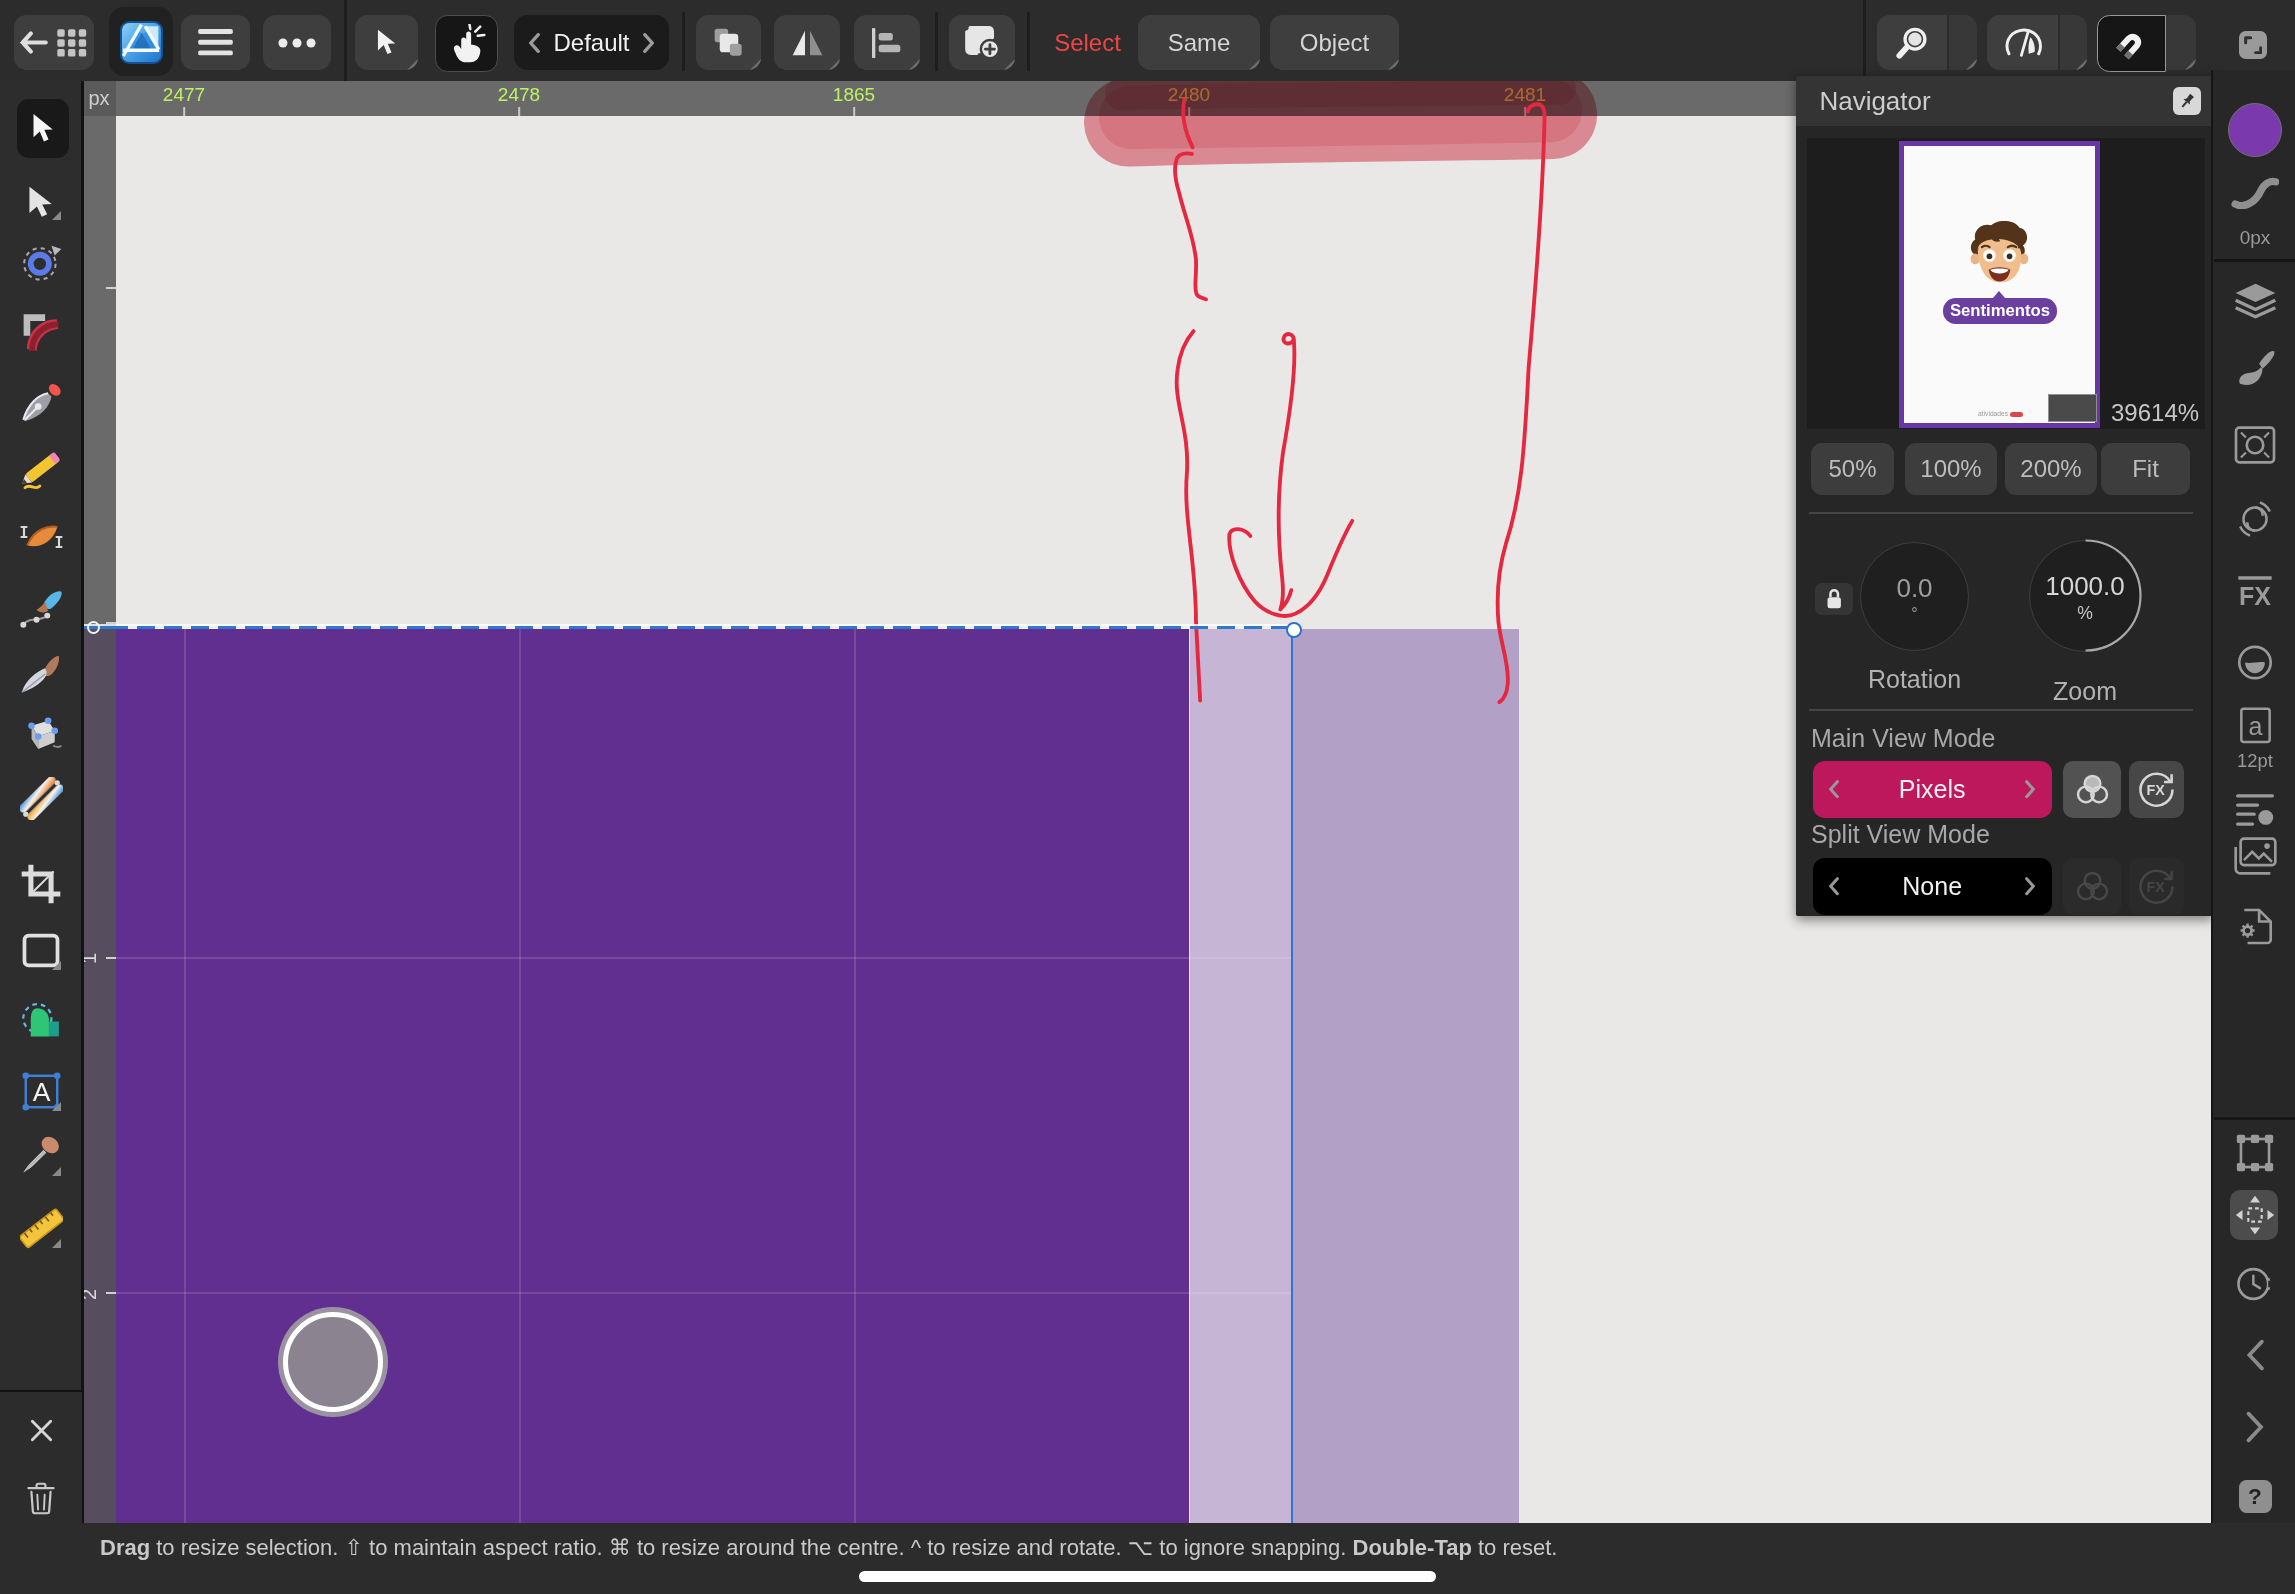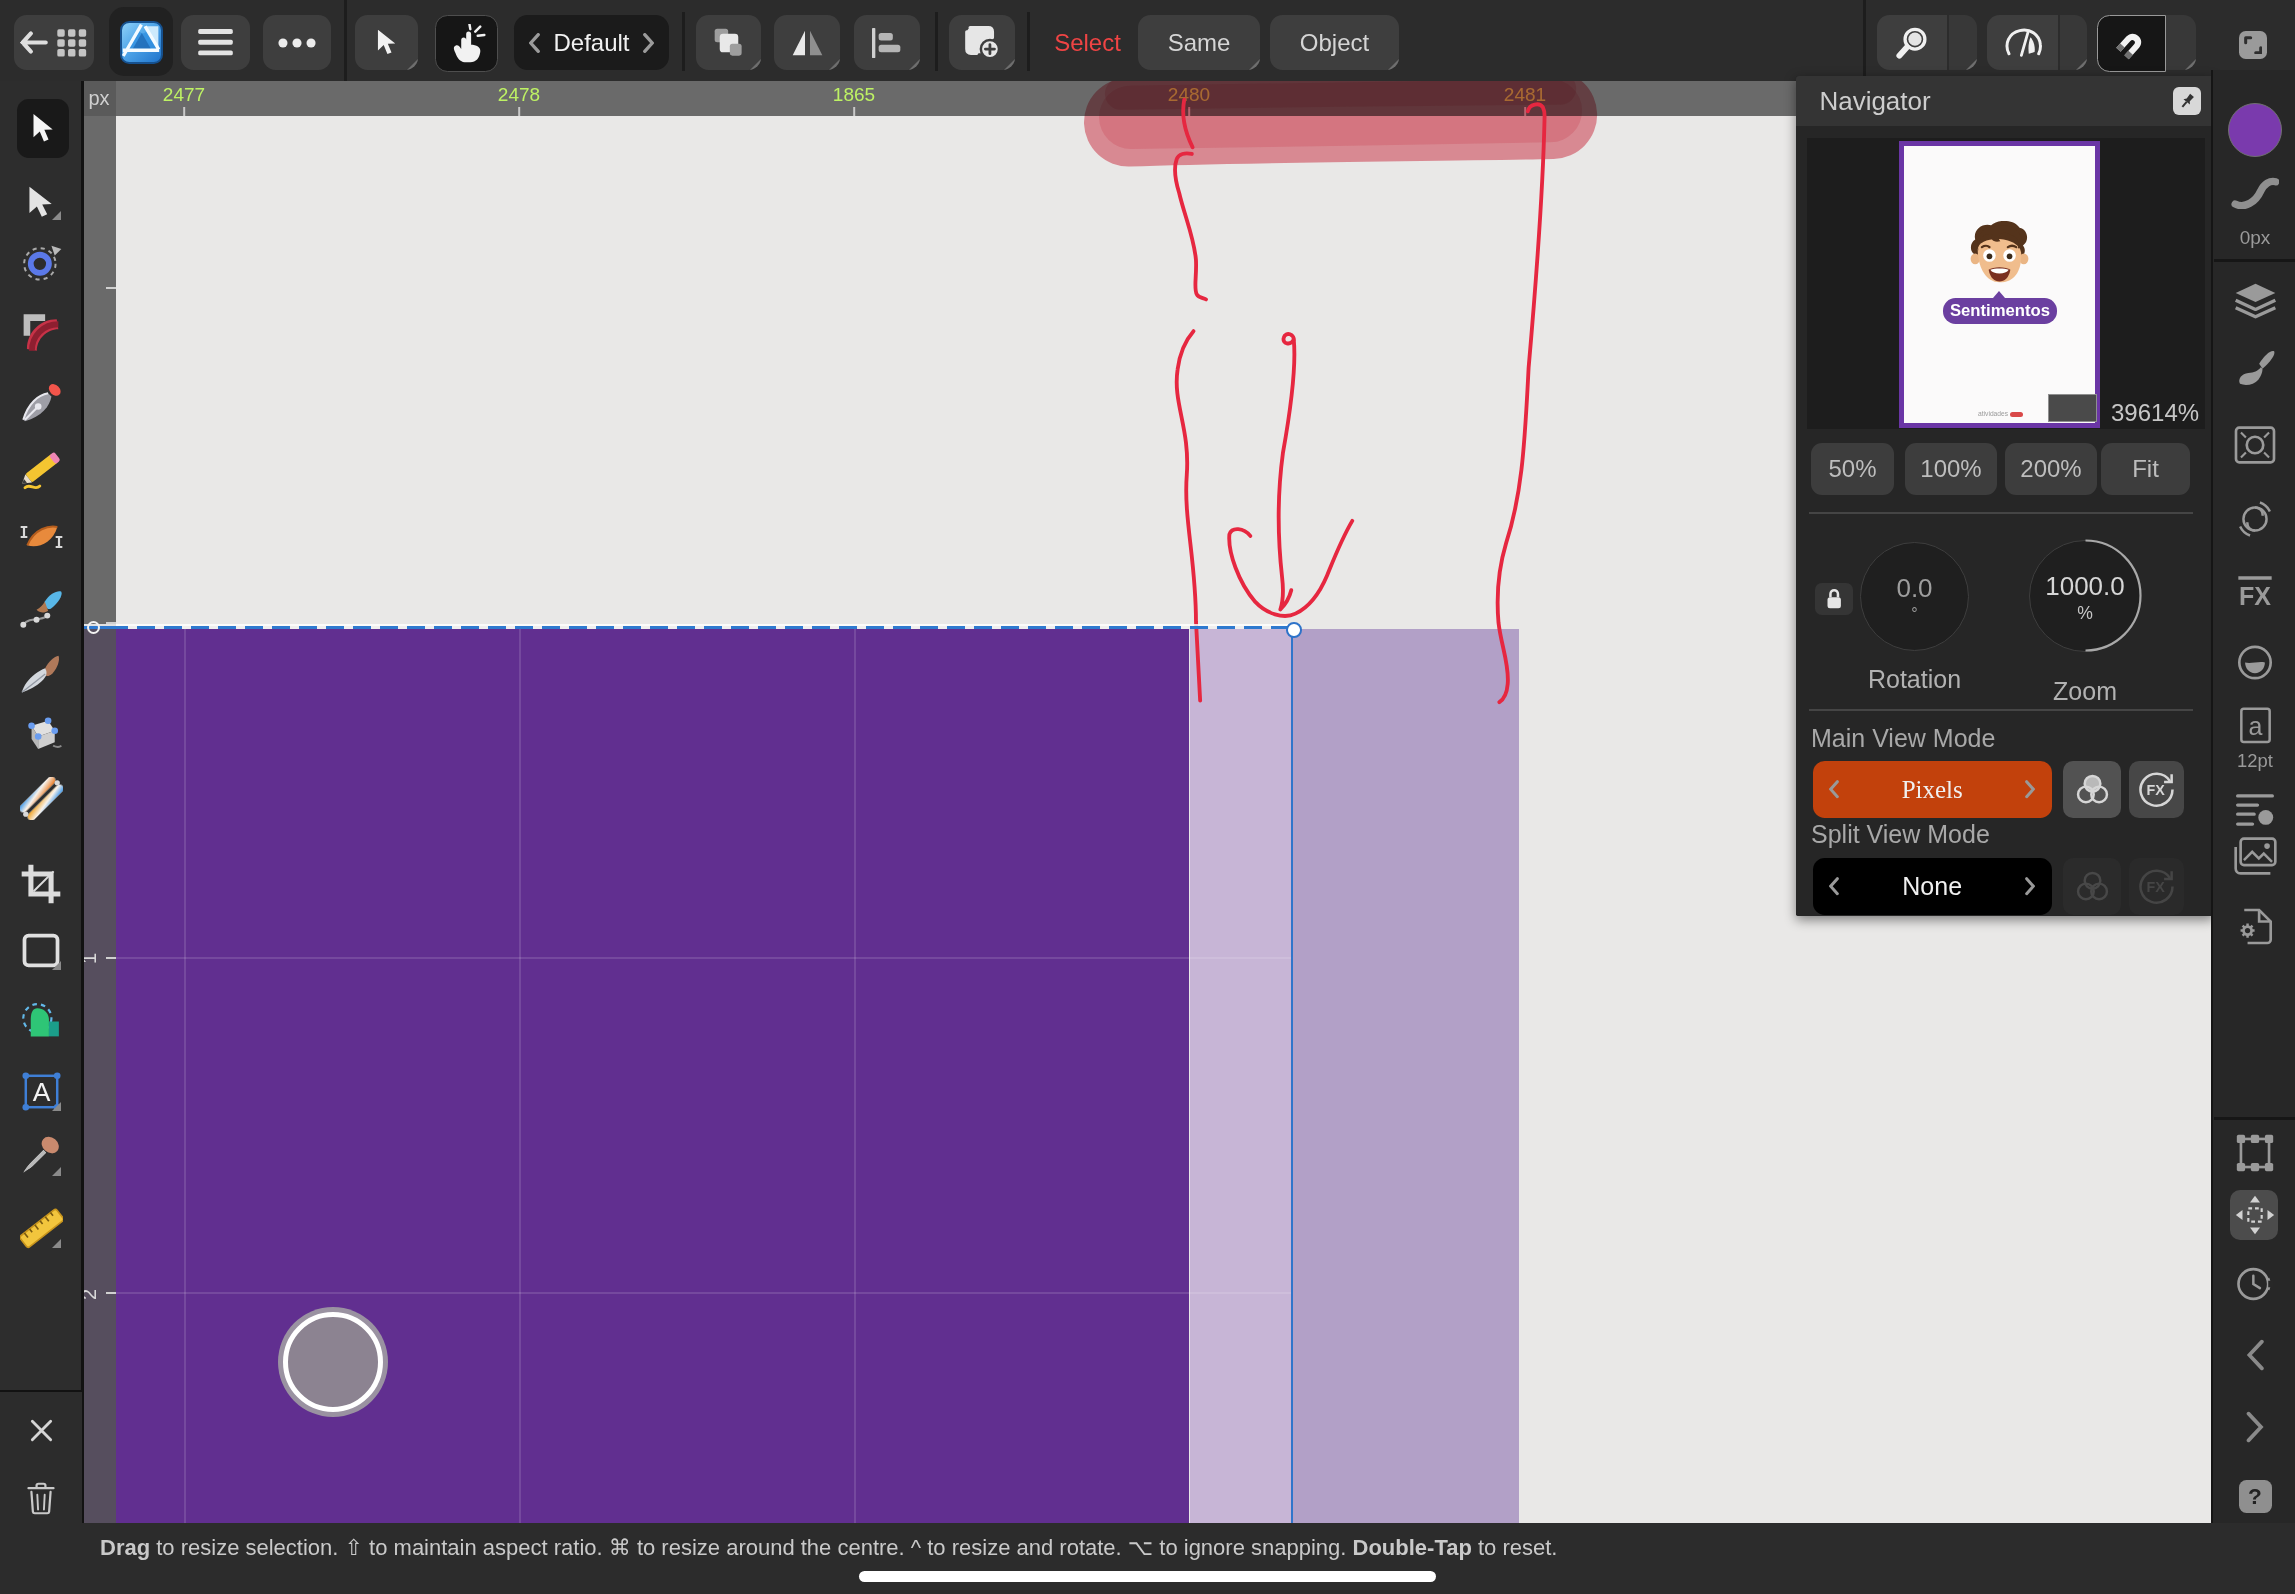--- a/index.html
+++ b/index.html
@@ -525,21 +525,21 @@
   <div style="position:absolute;left:233px;top:464px;width:112px;height:112px;border-radius:50%;background:#1f1f1f;border:1.7px solid #3e3e3e;box-sizing:border-box;"></div>
   <svg style="position:absolute;left:232px;top:462px;" width="115" height="115" viewBox="0 0 138 138">
     <path d="M69,3 A66,66 0 0 1 69,135" fill="none" stroke="#a8a8a8" stroke-width="2.6"></path>
   </svg>
   <div style="position:absolute;left:233px;top:495px;width:112px;text-align:center;color:#d6d6d6;font-size:26px;">1000.0</div>
   <div style="position:absolute;left:233px;top:527px;width:112px;text-align:center;color:#c6c6c6;font-size:17.6px;">%</div>
   <div style="position:absolute;left:233px;top:589px;width:112px;text-align:center;color:#b2b2b2;font-size:25px;margin-top:12px;">Zoom</div>
   <div style="position:absolute;left:12.5px;top:633px;width:384px;height:1.7px;background:#454545;"></div>
 
   <div style="position:absolute;left:15px;top:648px;color:#a8a8a8;font-size:25px;">Main View Mode</div>
-  <div style="position:absolute;left:16.7px;top:685px;width:239px;height:57px;background:#c2410c;border-radius:11.7px;display:flex;align-items:center;justify-content:space-between;padding:0 16.7px;box-sizing:border-box;font-family:Liberation Serif, serif;">
+  <div style="position:absolute;left:16.7px;top:685px;width:239px;height:57px;background:#be185d;border-radius:11.7px;display:flex;align-items:center;justify-content:space-between;padding:0 16.7px;box-sizing:border-box;">
     <svg width="10" height="18.4" viewBox="0 0 12 22">
         <path d="M10,2 L2,11 L10,20" stroke="#999" stroke-width="3.6" fill="none" stroke-linecap="round"></path>
       </svg>
     <span style="color:#f0f0f0;font-size:25px;">Pixels</span>
     <svg width="10" height="18.4" viewBox="0 0 12 22">
         <path d="M2,2 L10,11 L2,20" stroke="#999" stroke-width="3.6" fill="none" stroke-linecap="round"></path>
       </svg>
   </div>
   <div style="position:absolute;left:267px;top:685px;width:58px;height:57px;background:#525252;border-radius:10px;display:flex;align-items:center;justify-content:center;">
     <svg width="35" height="33" viewBox="0 0 42 40">

